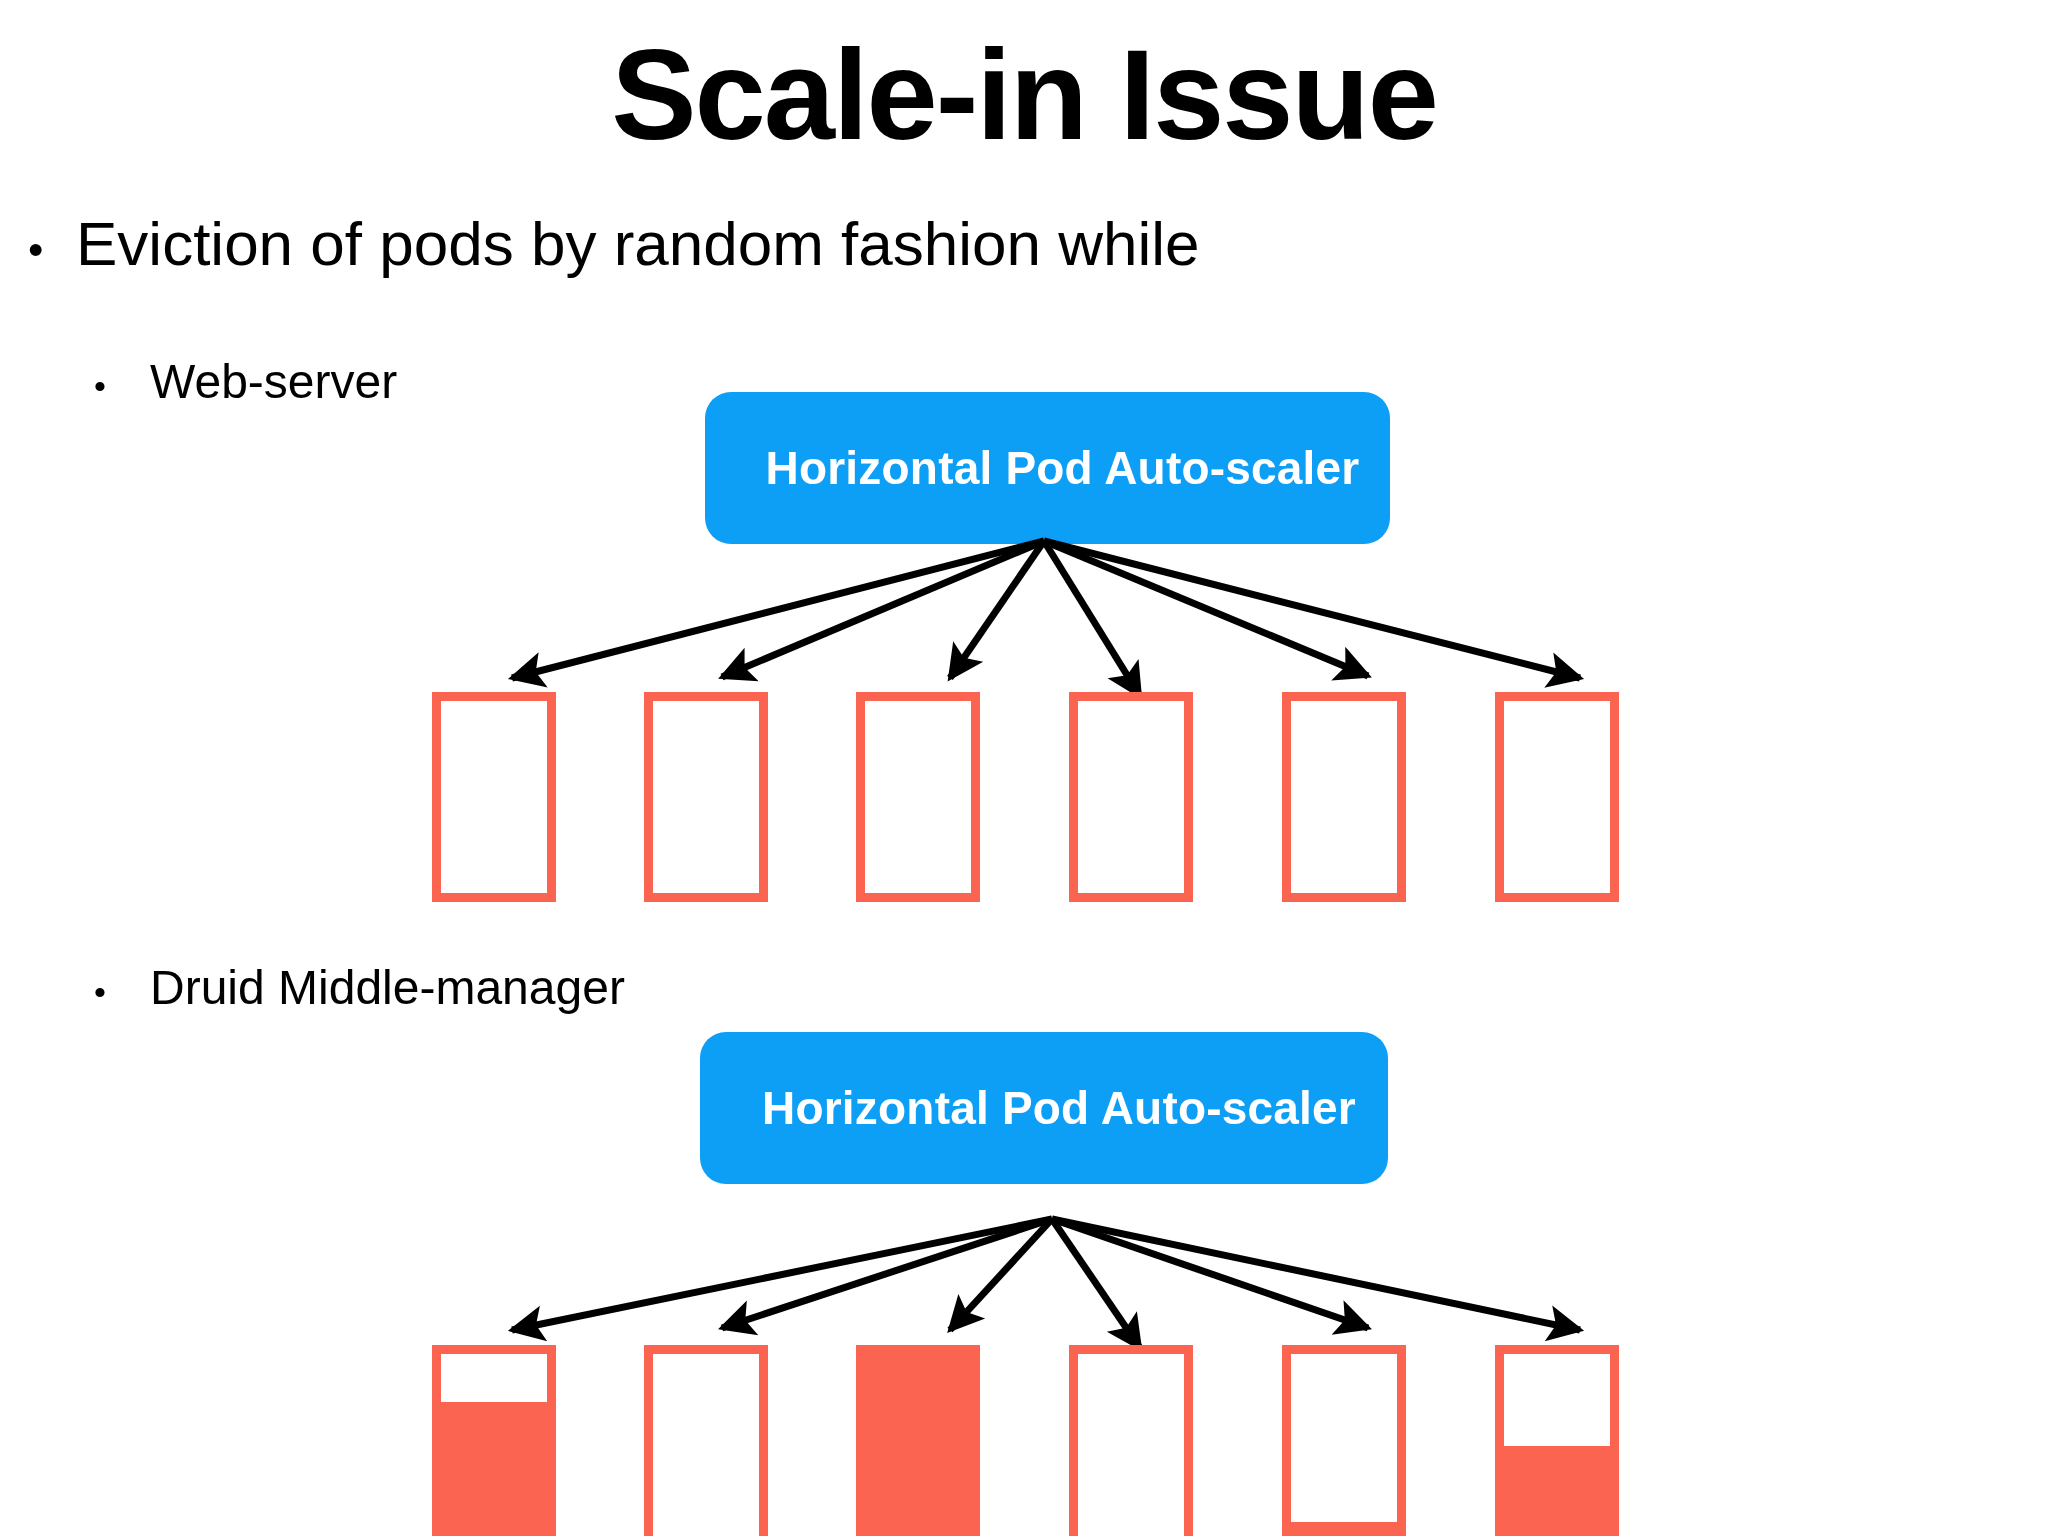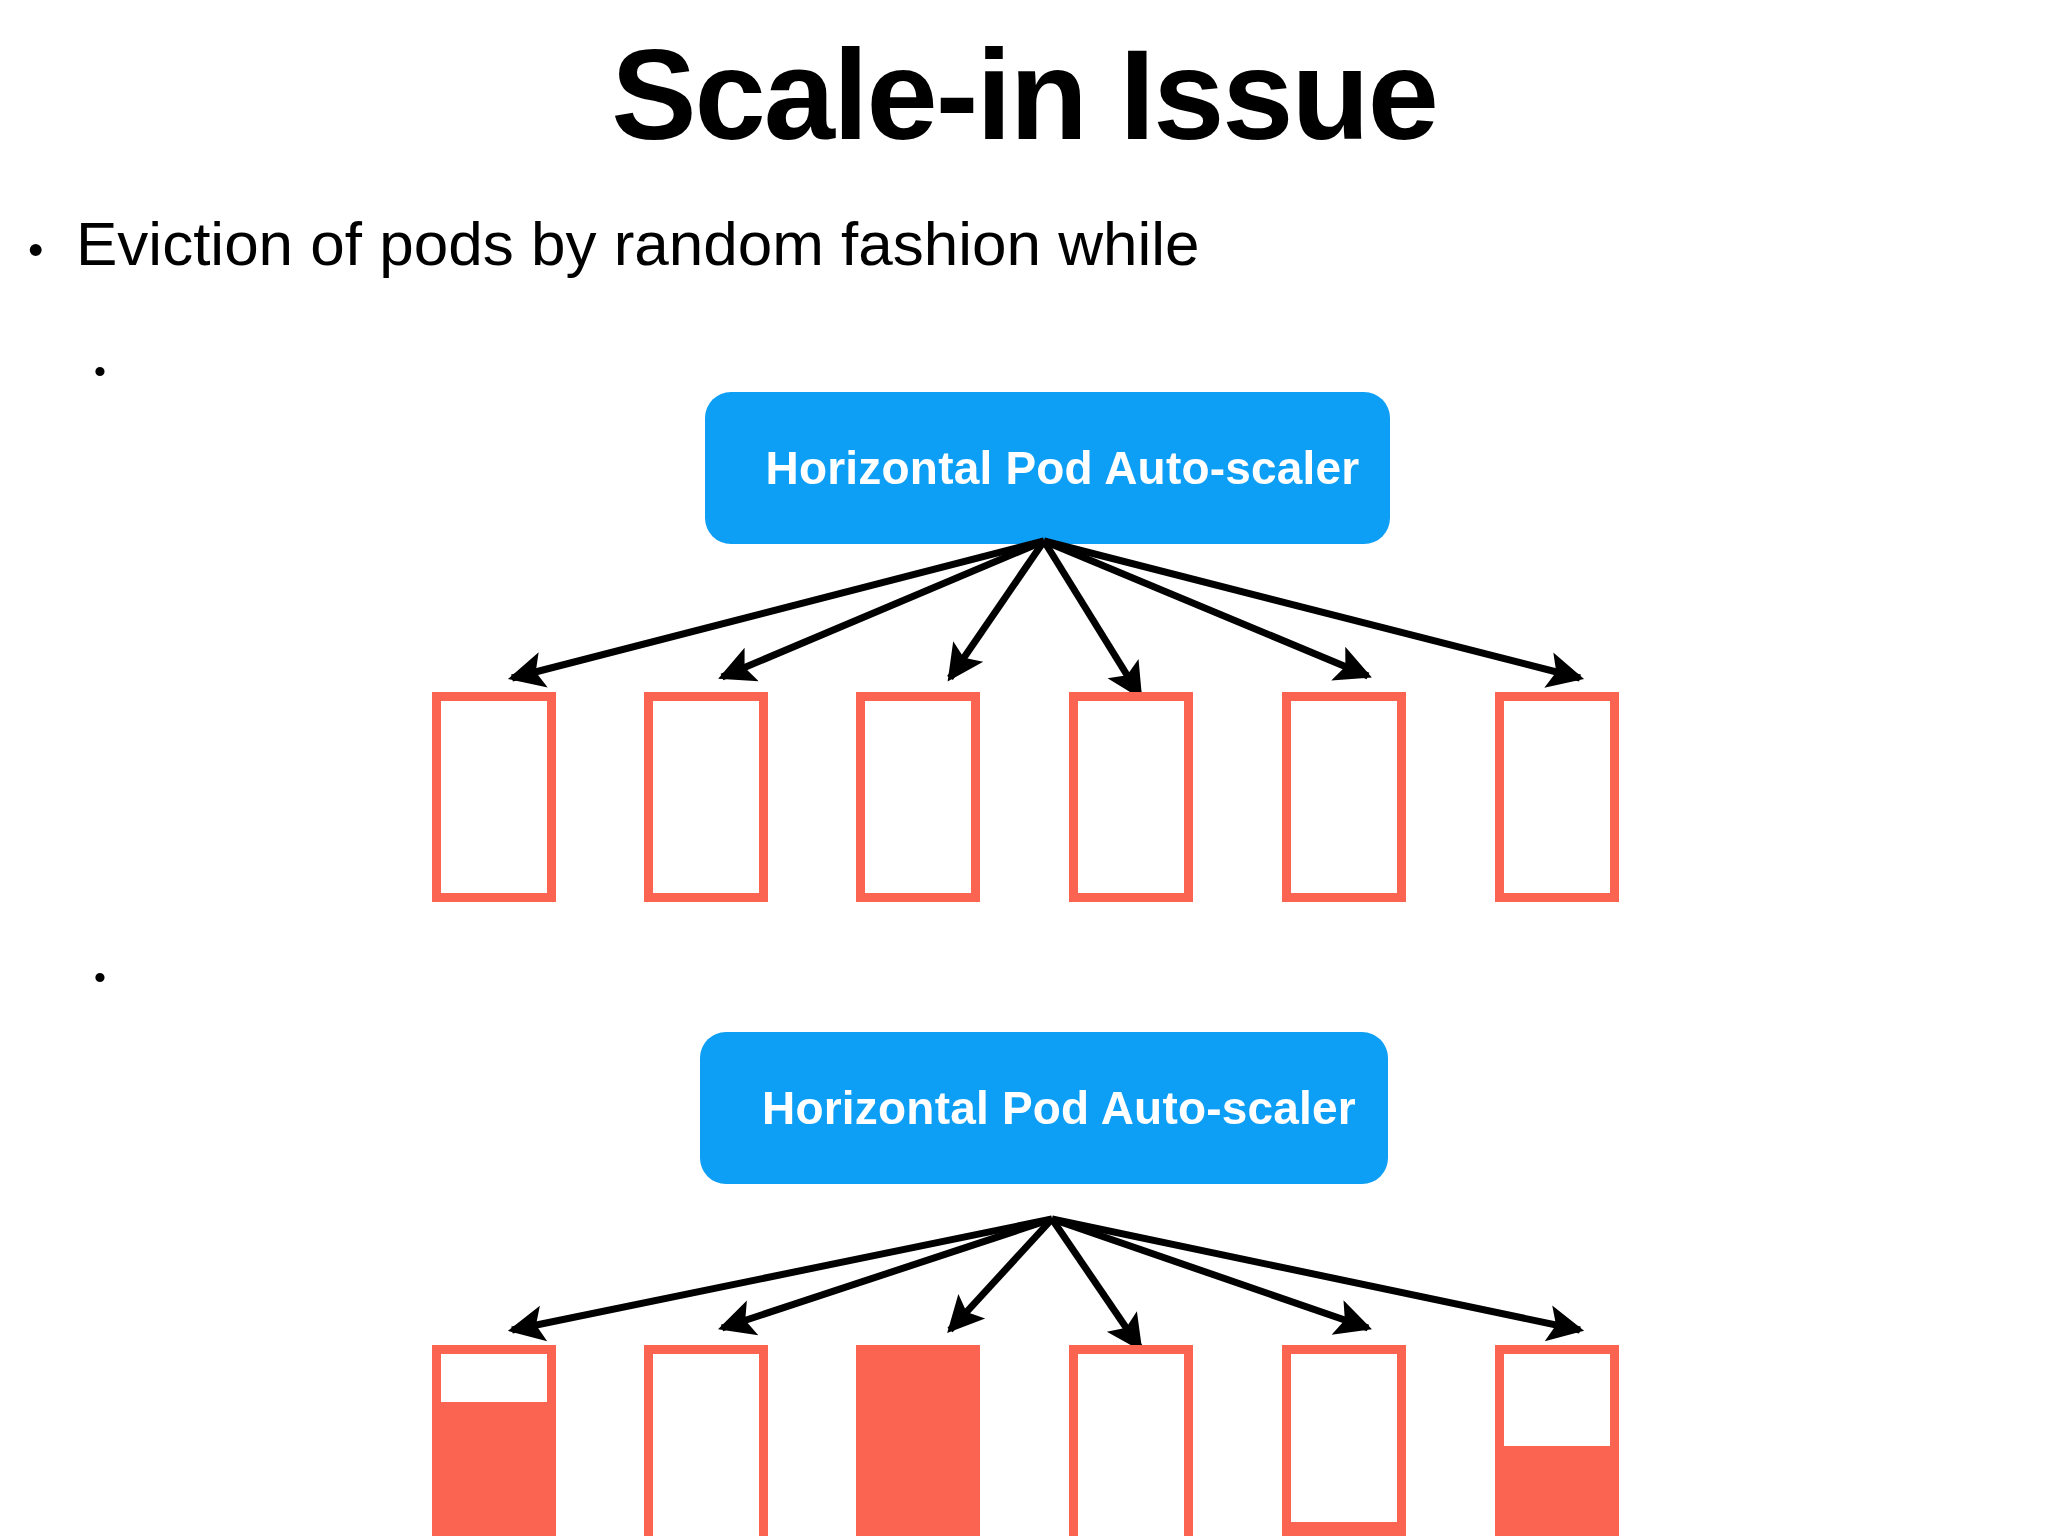--- a/index.html
+++ b/index.html
@@ -135,24 +135,26 @@
 
   <div class="slide-title">Scale-in Issue</div>
 
   <div class="bullet-l1">
     <span class="dot">•</span>
     <span>Eviction of pods by random fashion while</span>
   </div>
 
   <div class="bullet-l2" id="bullet-web-server">
     <span class="dot">•</span>
+    <span>Web-server</span>
   </div>
 
   <div class="bullet-l2" id="bullet-druid">
     <span class="dot">•</span>
+    <span>Druid Middle-manager</span>
   </div>
 
   <div class="diagram" id="group-web">
 
     <div class="hpa-box" style="background: rgb(13, 158, 245); color: rgb(255, 255, 255);">Horizontal Pod Auto-scaler</div>
 
     <svg class="arrows-svg" width="2048" height="1536">
       <defs>
         <marker id="ah1" markerWidth="6" markerHeight="6" refX="4.6" refY="3" orient="auto" markerUnits="strokeWidth">
           <path d="M0,0.4 L5.2,3 L0,5.6 L1.1,3 Z" fill="#000000"></path>

